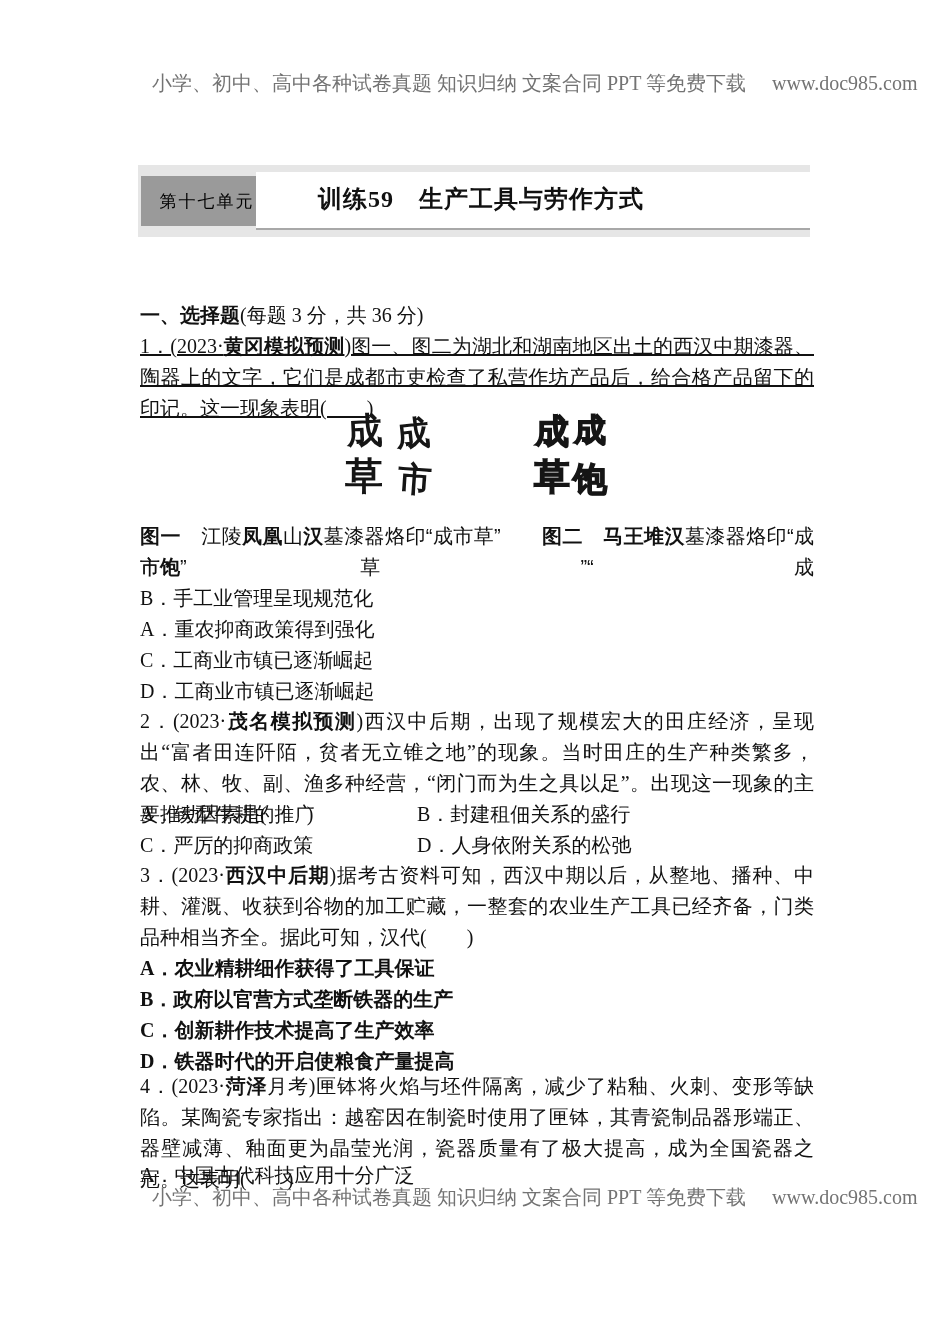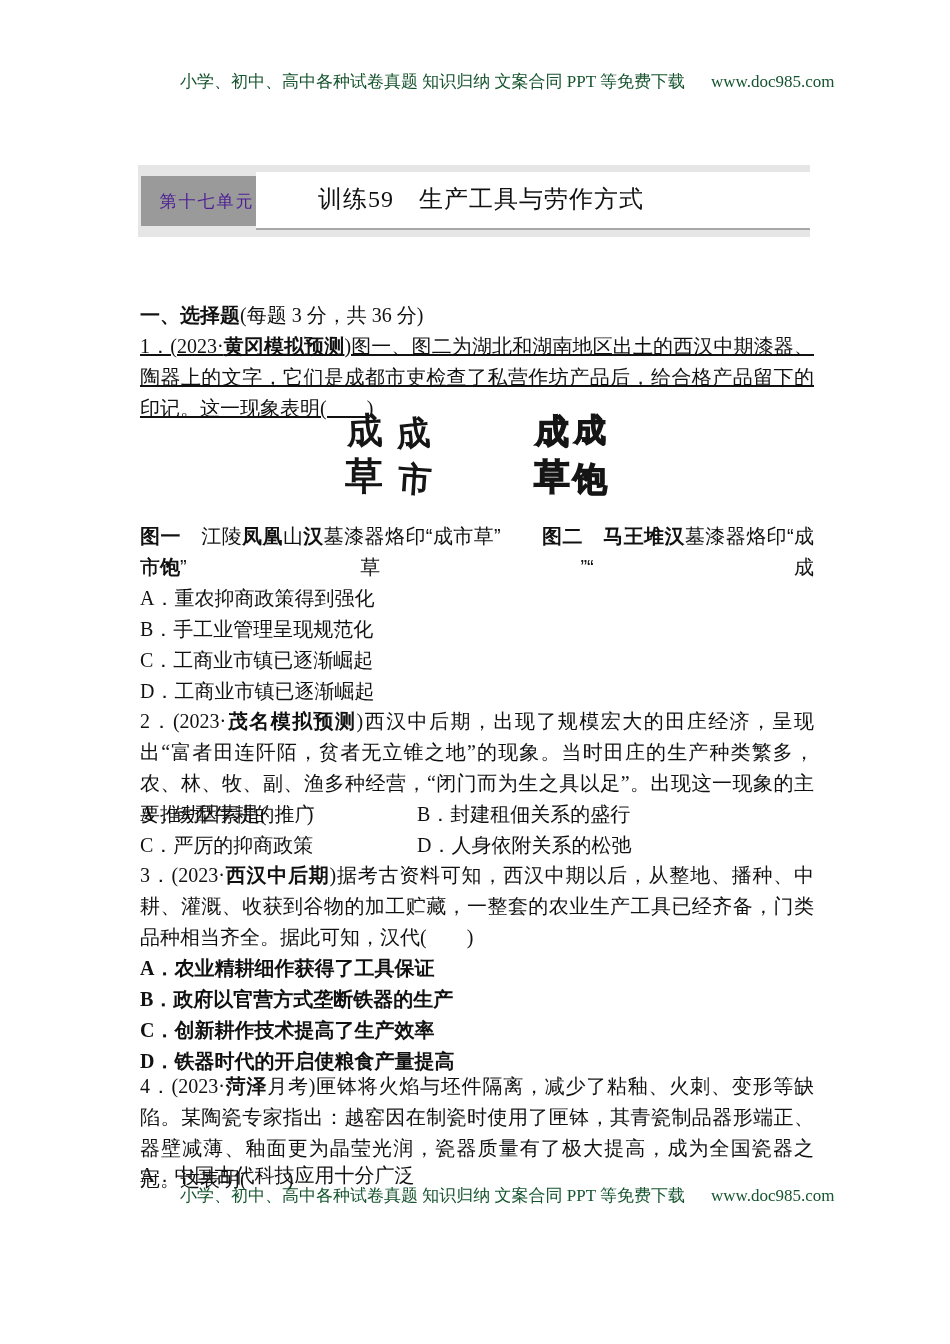--- a/index.html
+++ b/index.html
@@ -3,39 +3,39 @@
 <meta charset="utf-8">
 <style>
   html,body{margin:0;padding:0;}
   body{
     width:950px;height:1344px;position:relative;background:#ffffff;
     font-family:"Liberation Serif", serif;color:#111111;overflow:hidden;
   }
   .b{font-weight:bold;}
   
   .runline{
-    position:absolute;left:180px;width:660px;font-size:17px;color:#14532d;
+    position:absolute;left:152px;width:660px;font-size:20px;color:#737373;
     white-space:nowrap;
   }
   .runline .url{margin-left:26px;}
   #site-header{top:70px;}
   #site-footer{top:1184px;}
   
   .banner{position:absolute;left:138px;top:165px;width:672px;height:72px;background:#e6e6e6;}
   .unitbox{
     position:absolute;left:3px;top:11px;width:132px;height:50px;background:#9a9a9a;
-    color:#4c1d95;font-family:"Liberation Sans", sans-serif;font-size:17px;
+    color:#000000;font-family:"Liberation Sans", sans-serif;font-size:17px;
     letter-spacing:2px;display:flex;align-items:center;justify-content:center;
   }
   .titlebox{
     position:absolute;left:118px;top:7px;right:0;height:56px;background:#ffffff;
     border-bottom:2px solid #a8a8a8;
   }
   .titlebox .t{
-    font-weight:normal;font-size:24px;line-height:54px;padding-left:62px;
+    font-weight:bold;font-size:24px;line-height:54px;padding-left:62px;
     letter-spacing:1px;white-space:nowrap;
   }
   
   .content{
     position:absolute;left:140px;top:300px;width:674px;
     font-size:20px;line-height:31px;
   }
   .blk{position:absolute;left:0;right:0;}
   .para{text-align:justify;}
   .sec{top:0;}
@@ -92,22 +92,22 @@
         <text x="19" y="82" font-size="36">草</text>
         <text x="57" y="34" font-size="32">成</text>
         <text x="57" y="84" font-size="34">饱</text>
       </svg>
   </div>
 
   <div class="blk cap cap1"><span class="b">图一</span><span>　江陵</span><span class="b">凤凰</span><span>山</span><span class="b">汉</span><span>墓漆器烙印“成市草”　　</span><span class="b">图二</span><span>　</span><span class="b">马王堆汉</span><span>墓漆器烙印“成市草”“成</span></div>
   <div class="blk cap cap2"><span>市</span><span class="b">饱</span><span>”</span></div>
 
   <div class="blk opts1">
+    <div class="optline">B．手工业管理呈现规范化</div>
     <div class="optline">A．重农抑商政策得到强化</div>
-    <div class="optline">B．手工业管理呈现规范化</div>
     <div class="optline">C．工商业市镇已逐渐崛起</div>
     <div class="optline">D．工商业市镇已逐渐崛起</div>
   </div>
 
   <div class="blk q2p para"><span>2．(2023·</span><span class="b">茂名模拟预测</span><span>)西汉中后期，出现了规模宏大的田庄经济，呈现出“富者田连阡陌，贫者无立锥之地”的现象。当时田庄的生产种类繁多，农、林、牧、副、渔多种经营，“闭门而为生之具以足”。出现这一现象的主要推动因素是(　　)</span></div>
 
   <div class="blk opts2">
     <div class="optline">A．铁犁牛耕的推广</div>
     <div class="optline">B．封建租佃关系的盛行</div>
     <div class="optline">C．严厉的抑商政策</div>

